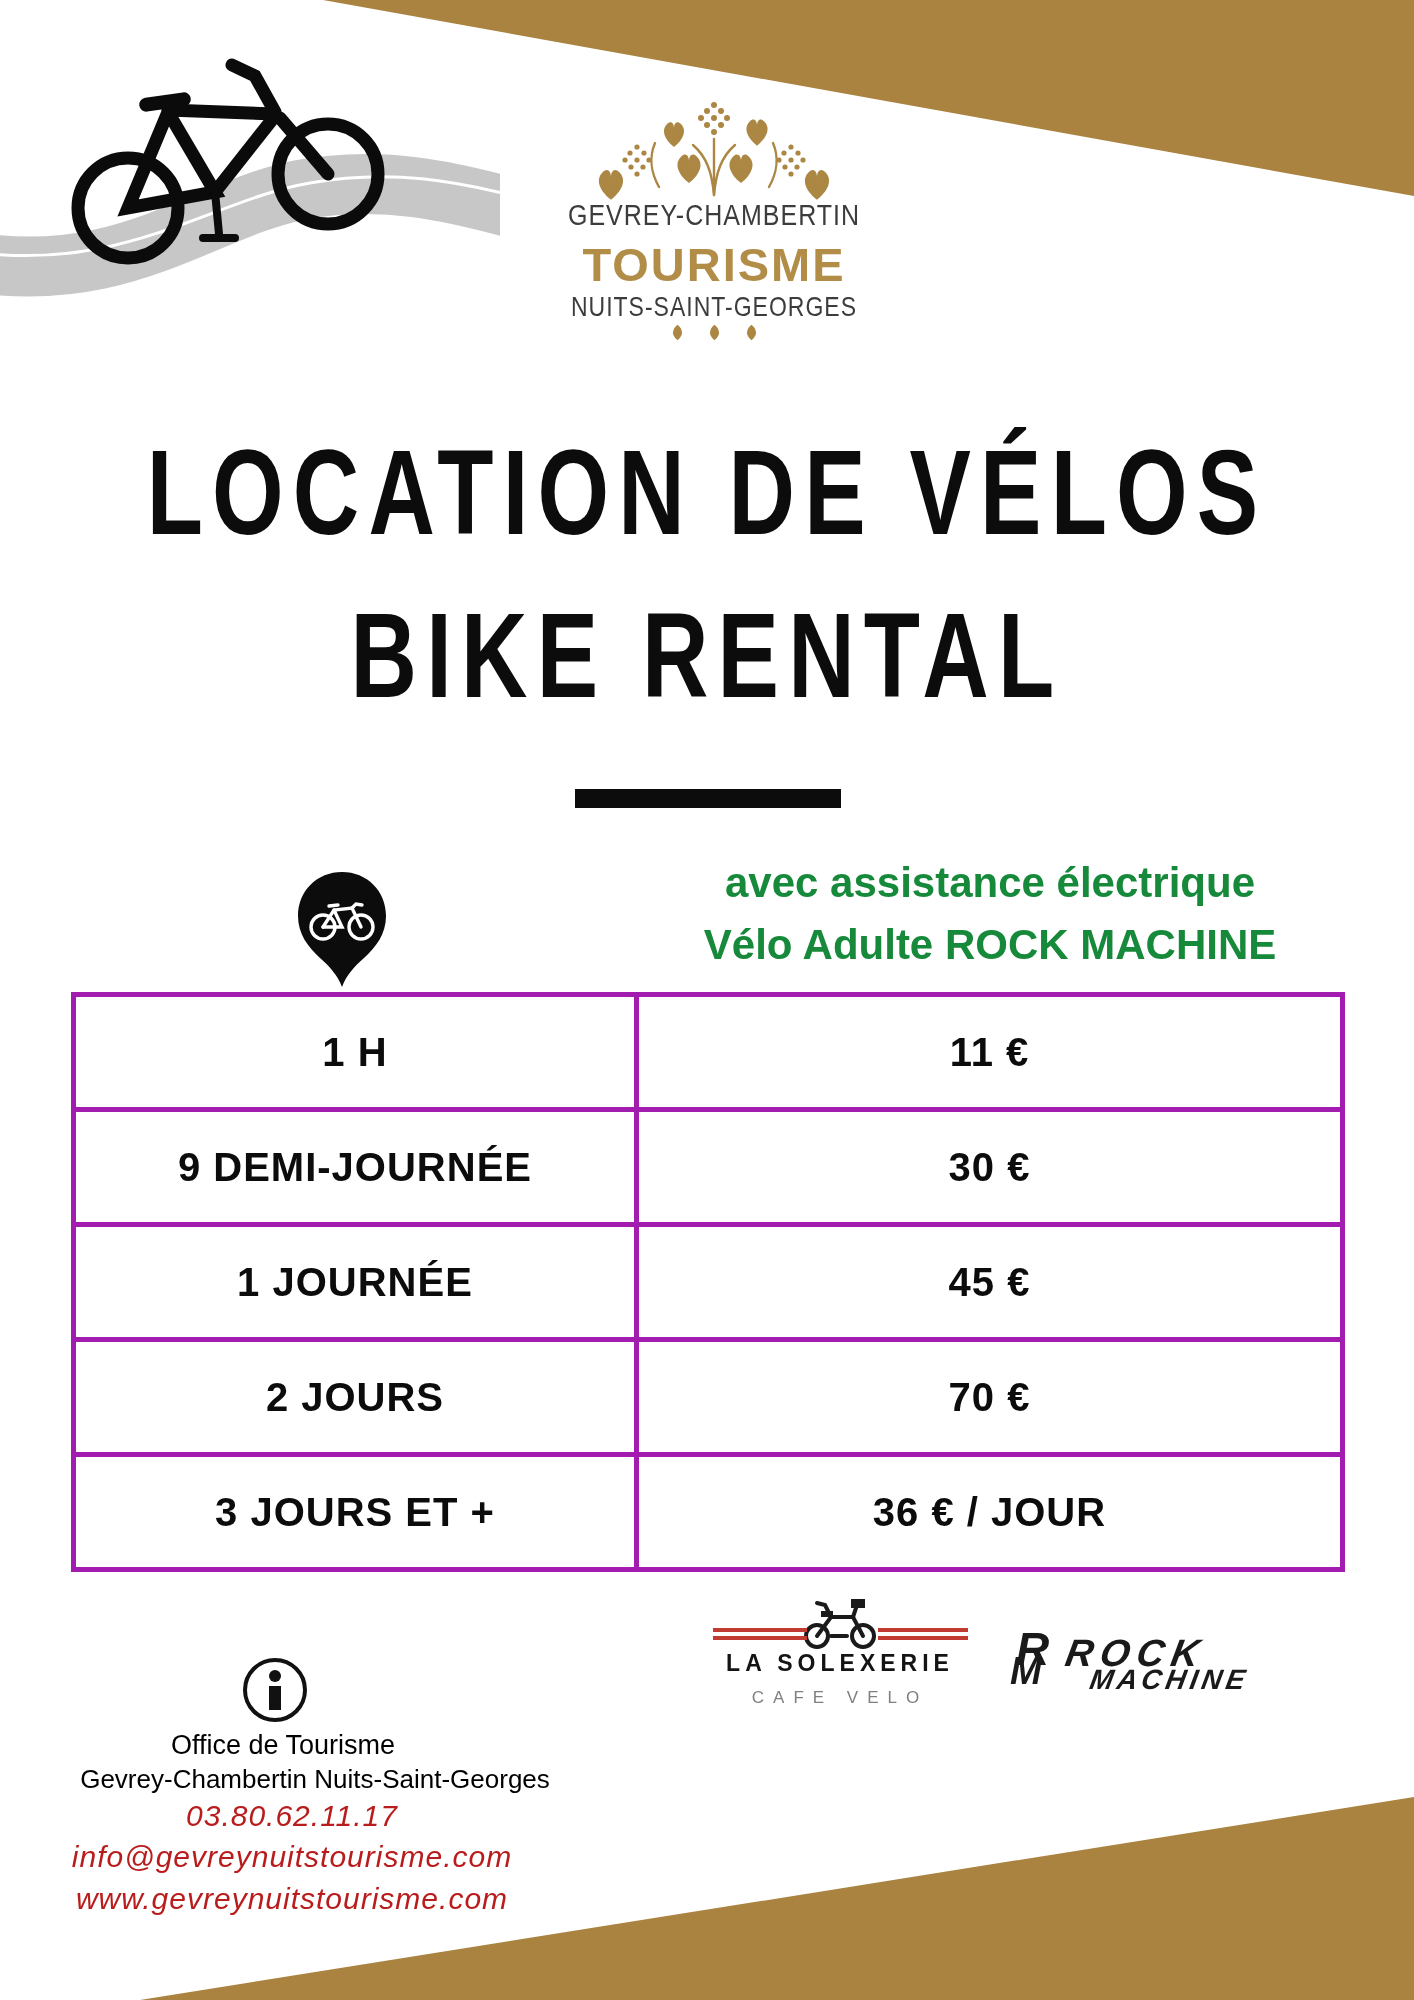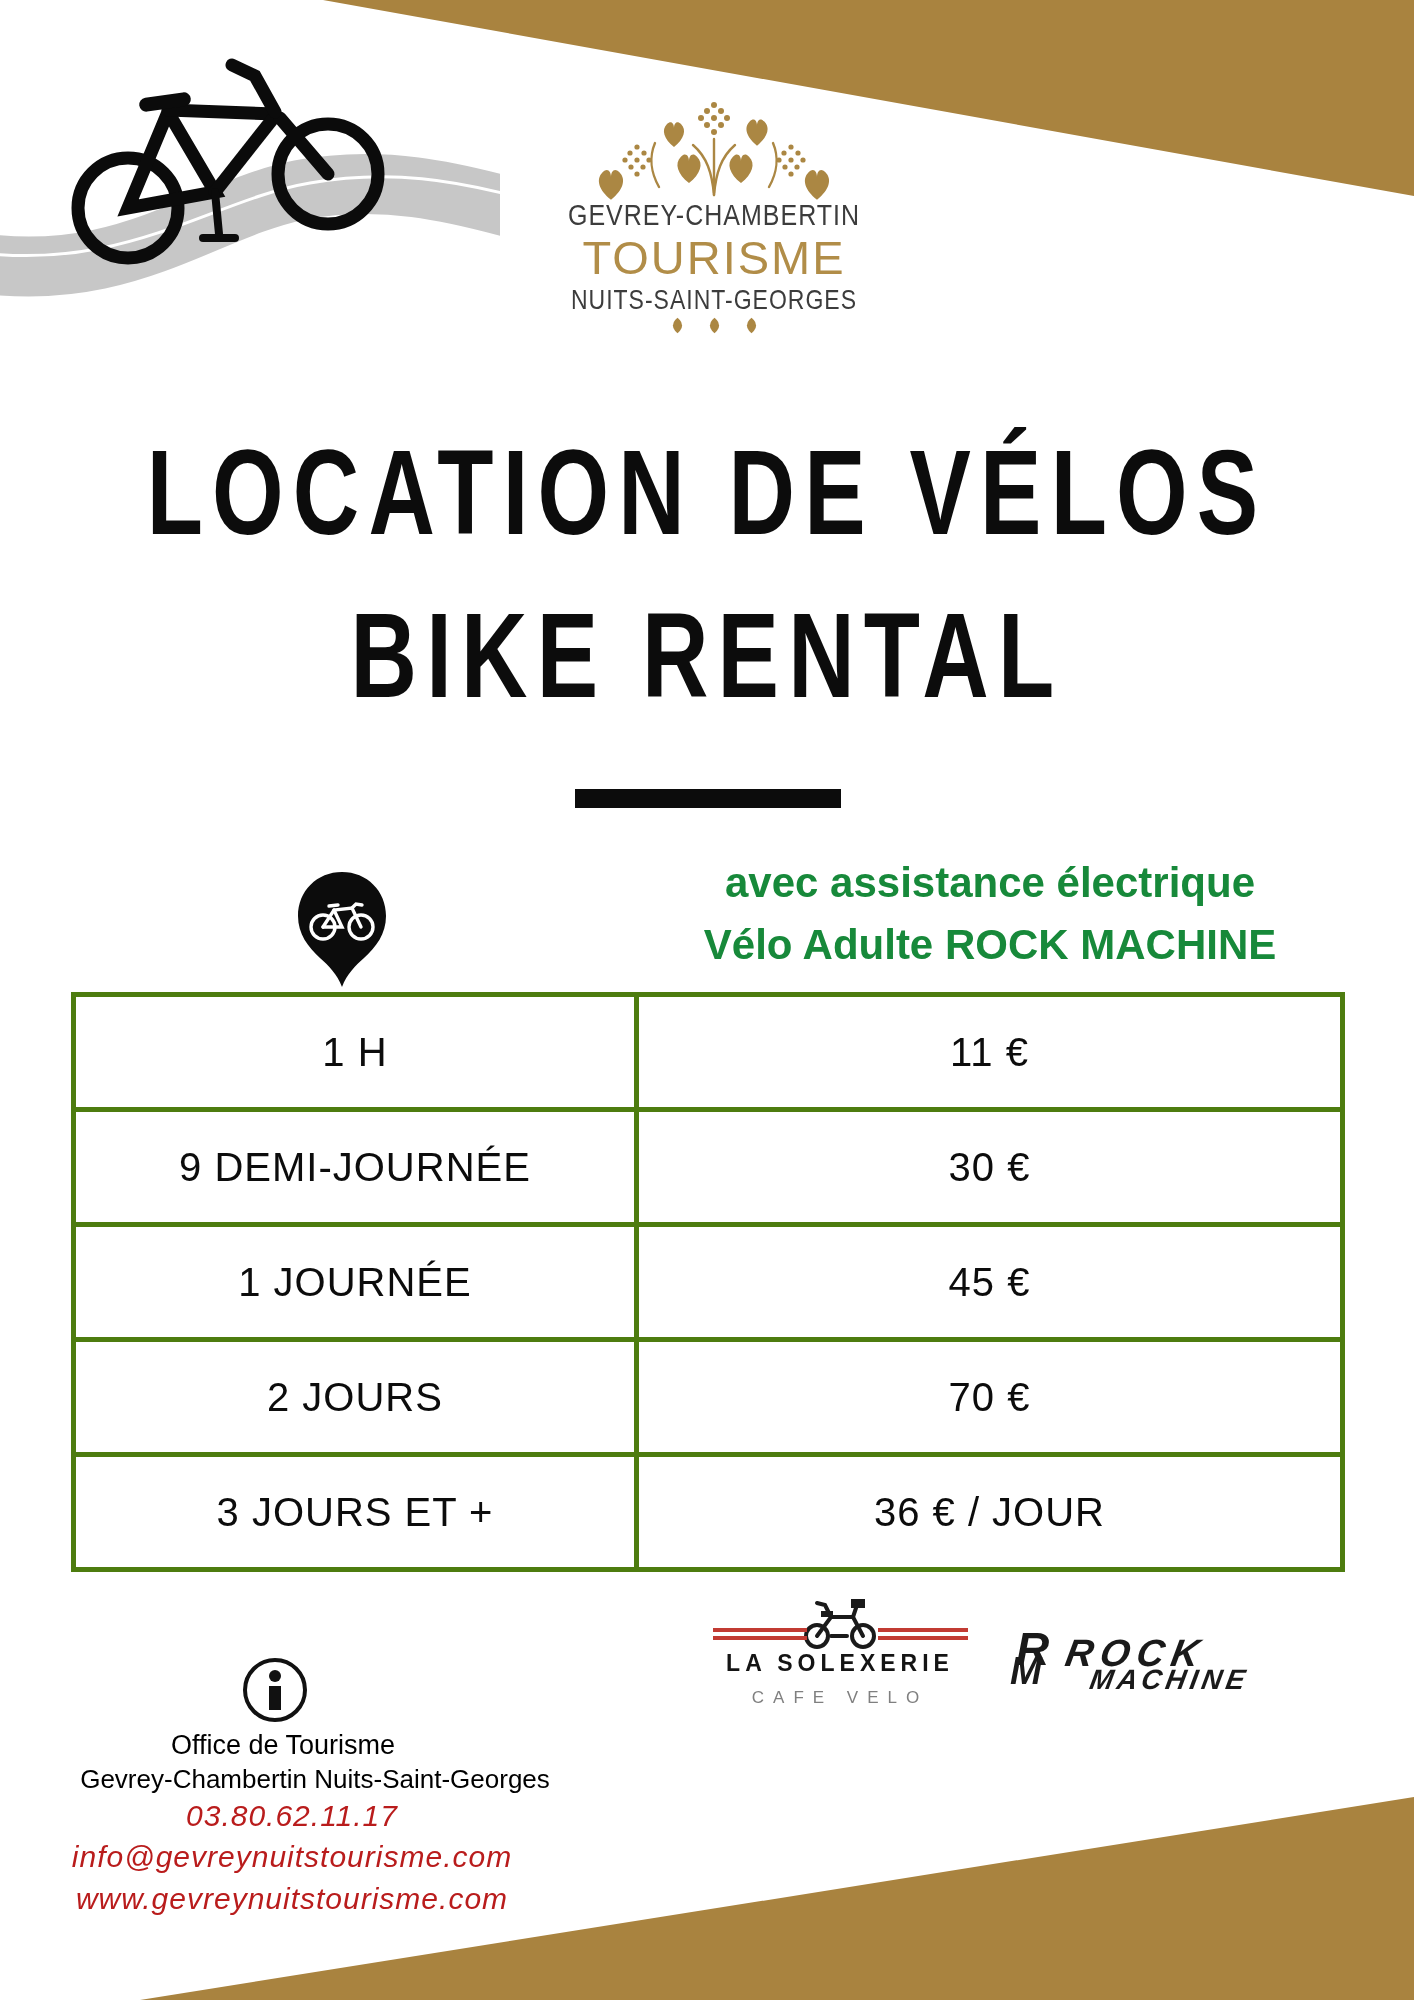--- a/index.html
+++ b/index.html
@@ -10,43 +10,43 @@
   
   .gold-top{left:323px;top:0;width:1091px;height:196px;background:#a9833f;
             clip-path:polygon(0 0,100% 0,100% 100%);}
   .gold-bottom{left:0;top:1797px;width:1414px;height:203px;background:#a9833f;
             clip-path:polygon(9.9% 100%,100% 0,100% 100%);}
 
   
   .otlogo{left:564px;top:95px;width:300px;text-align:center;}
   .otlogo .l1{display:flex;align-items:center;justify-content:center;gap:8px;
               font-size:25px;color:#3c3c3c;letter-spacing:1px;transform:scaleY(1.2);white-space:nowrap;}
-  .otlogo .l2{font-size:47px;font-weight:normal;color:#b18d48;letter-spacing:2px;margin-top:1px;}
+  .otlogo .l2{font-size:47px;font-weight:bold;color:#b18d48;letter-spacing:2px;margin-top:8px;}
   .otlogo .l3{font-size:23px;color:#3c3c3c;letter-spacing:1px;transform:scaleY(1.2);margin-top:2px;white-space:nowrap;}
   .leaf{display:inline-block;width:13px;height:13px;background:#ab8743;
         border-radius:0 70% 0 70%;transform:rotate(45deg);}
   .leafrow{display:flex;justify-content:center;gap:26px;margin-top:6px;}
   .leafrow .leaf{width:11px;height:11px;}
 
   
   .title{left:0;top:0;width:1414px;text-align:center;font-weight:bold;font-size:92px;
          letter-spacing:0.10em;line-height:1;transform:scaleY(1.32);transform-origin:top center;
          color:#0c0c0c;white-space:nowrap;}
   .t1{top:431px;} .t2{top:594px;}
   .divider{left:575px;top:789px;width:266px;height:19px;background:#0c0c0c;}
 
   
   .product{left:640px;top:852px;width:700px;text-align:center;color:#17893a;
            font-weight:bold;font-size:42px;line-height:62px;}
 
   
   table.prices{left:71px;top:992px;width:1274px;position:absolute;border-collapse:collapse;
                table-layout:fixed;}
-  table.prices td{border:5px solid #4d7c0f;height:108px;text-align:center;vertical-align:middle;
-                  font-weight:normal;font-size:40px;letter-spacing:1px;color:#0c0c0c;}
+  table.prices td{border:5px solid #a21caf;height:108px;text-align:center;vertical-align:middle;
+                  font-weight:bold;font-size:40px;letter-spacing:1px;color:#0c0c0c;}
   td.c-dur{width:44.3%;} td.c-pri{width:55.7%;}
 
   
   .fl{width:566px;left:0;text-align:center;}
   .office{font-weight:normal;color:#000000;}
   .o1{top:1730px;font-size:27px;}
   .o2{top:1764px;font-size:26px;margin-left:32px;}
   .it{font-style:italic;color:#b91c1c;font-size:30px;letter-spacing:1px;padding-left:9px;}
   .ph{top:1799px;} .em{top:1840px;} .ww{top:1882px;}
 

